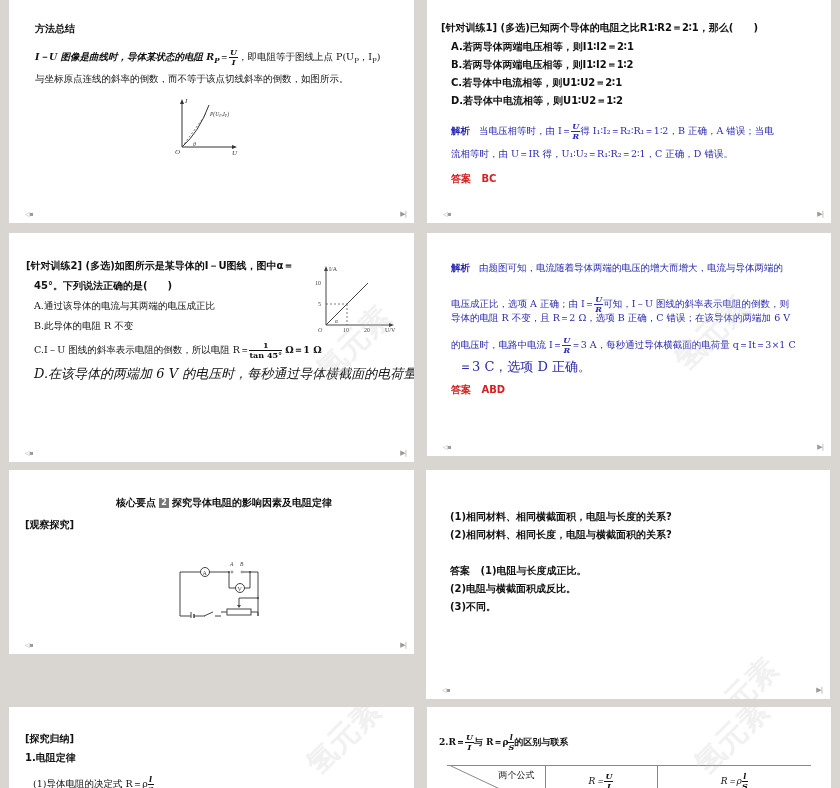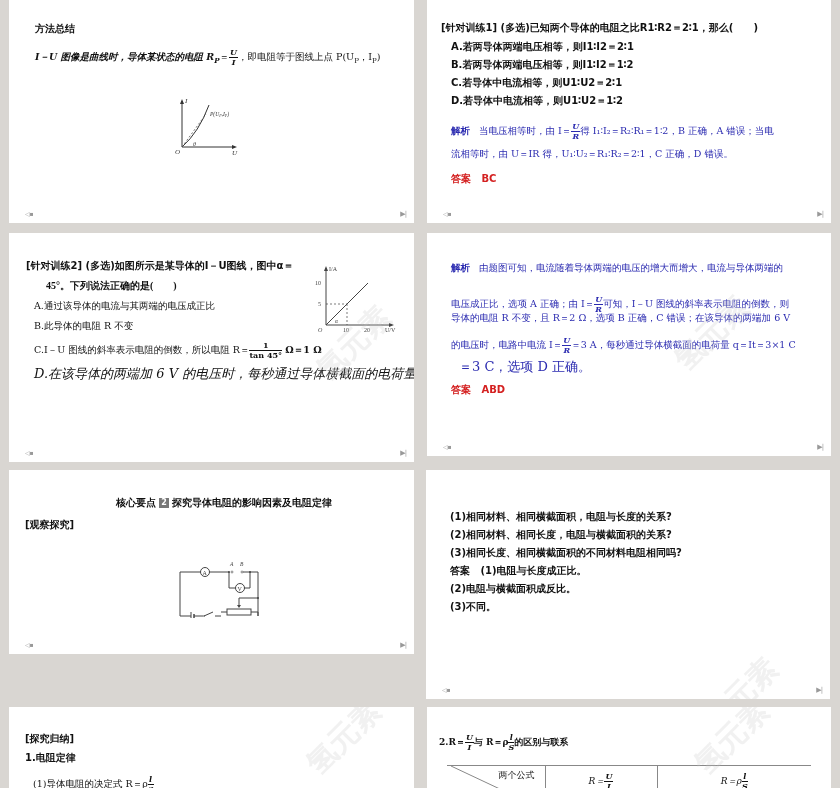--- a/index.html
+++ b/index.html
@@ -37,20 +37,21 @@
   table.cmp td:first-child { border-left: none; position: relative; }
 </style>
 </head>
 <body>
 
 <div class="slide s1">
   <div class="t bold" style="left:26px;top:22px;">方法总结</div>
   <div class="t serif" style="left:26px;top:48px;font-size:9.5px;">
     <span class="bold ital">I－U 图像是曲线时，导体某状态的电阻 R</span><span class="sub bold ital">P</span><span>＝</span><span class="frac"><span class="num">U</span><span class="den">I</span></span><span>，即电阻等于图线上点 P(U</span><span class="sub">P</span><span>，I</span><span class="sub">P</span><span>)</span>
   </div>
+  <div class="t serif" style="left:26px;top:72px;font-size:9.5px;">与坐标原点连线的斜率的倒数，而不等于该点切线斜率的倒数，如图所示。</div>
   <svg style="position:absolute;left:160px;top:97px;" width="95" height="60">
     <line x1="13" y1="50" x2="13" y2="4" stroke="#333" stroke-width="1"></line>
     <polygon points="13,2 11,7 15,7" fill="#333"></polygon>
     <line x1="13" y1="50" x2="65" y2="50" stroke="#333" stroke-width="1"></line>
     <polygon points="68,50 63,48 63,52" fill="#333"></polygon>
     <path d="M13,50 Q30,35 40,8" stroke="#333" fill="none" stroke-width="1"></path>
     <line x1="13" y1="50" x2="37" y2="17" stroke="#555" stroke-dasharray="2,2" stroke-width="0.8"></line>
     <text x="16" y="6" font-size="7" font-style="italic" font-family="Liberation Serif, serif" fill="#333">I</text>
     <text x="6" y="57" font-size="7" font-style="italic" font-family="Liberation Serif, serif" fill="#333">O</text>
     <text x="63" y="58" font-size="7" font-style="italic" font-family="Liberation Serif, serif" fill="#333">U</text>
@@ -73,21 +74,21 @@
   <div class="t serif blue" style="left:24px;top:147px;font-size:9.5px;">流相等时，由 U＝IR 得，U₁∶U₂＝R₁∶R₂＝2∶1，C 正确，D 错误。</div>
   <div class="t red" style="left:24px;top:172px;">
     <span>答案</span>&nbsp;&nbsp;&nbsp;<span>BC</span>
   </div>
   <span class="nav-prev">◁▪</span>
   <span class="nav-next">▶|</span>
 </div>
 
 <div class="slide s3">
   <div class="t bold" style="left:17px;top:26px;">[针对训练2]  (多选)如图所示是某导体的I－U图线，图中α＝</div>
-  <div class="t bold" style="left:37px;top:46px;font-family:Liberation Serif, serif;">45°。下列说法正确的是(　　)</div>
+  <div class="t bold" style="left:25px;top:46px;">45°。下列说法正确的是(　　)</div>
   <div class="t serif" style="left:25px;top:66px;font-size:9.5px;">A.通过该导体的电流与其两端的电压成正比</div>
   <div class="t serif" style="left:25px;top:86px;font-size:9.5px;">B.此导体的电阻 R 不变</div>
   <div class="t serif" style="left:25px;top:108px;font-size:9.5px;">
     <span>C.I－U 图线的斜率表示电阻的倒数，所以电阻 R＝</span><span class="frac" style="font-style:normal;"><span class="num">1</span><span class="den">tan 45°</span></span><span class="bold"> Ω＝1 Ω</span>
   </div>
   <div class="t serif" style="left:25px;top:134px;font-size:13px;font-style:italic;">D.在该导体的两端加 6 V 的电压时，每秒通过导体横截面的电荷量是 3 C</div>
   <svg style="position:absolute;left:302px;top:30px;" width="92" height="70">
     <line x1="15" y1="62" x2="15" y2="5" stroke="#444" stroke-width="1"></line>
     <polygon points="15,3 13,8 17,8" fill="#444"></polygon>
     <line x1="15" y1="62" x2="80" y2="62" stroke="#444" stroke-width="1"></line>
@@ -177,21 +178,20 @@
     <line x1="44" y1="56" x2="44" y2="52" stroke="#444" stroke-opacity="0"></line>
     <line x1="44" y1="52" x2="50" y2="52" stroke="#444"></line>
   </svg>
   <span class="nav-prev">◁▪</span>
   <span class="nav-next">▶|</span>
 </div>
 
 <div class="slide s6">
   <div class="t bold" style="left:24px;top:40px;">(1)相同材料、相同横截面积，电阻与长度的关系?</div>
   <div class="t bold" style="left:24px;top:58px;">(2)相同材料、相同长度，电阻与横截面积的关系?</div>
-  <div class="t bold" style="left:24px;top:76px;">(3)相同长度、相同横截面积的不同材料电阻相同吗?</div>
   <div class="t bold" style="left:24px;top:94px;">
     <span>答案</span>&nbsp;&nbsp;&nbsp;<span>(1)电阻与长度成正比。</span>
   </div>
   <div class="t bold" style="left:24px;top:112px;">(2)电阻与横截面积成反比。</div>
   <div class="t bold" style="left:24px;top:130px;">(3)不同。</div>
   <div class="watermark" style="left:270px;top:205px;">氢元素</div>
   <span class="nav-prev">◁▪</span>
   <span class="nav-next">▶|</span>
 </div>
 

